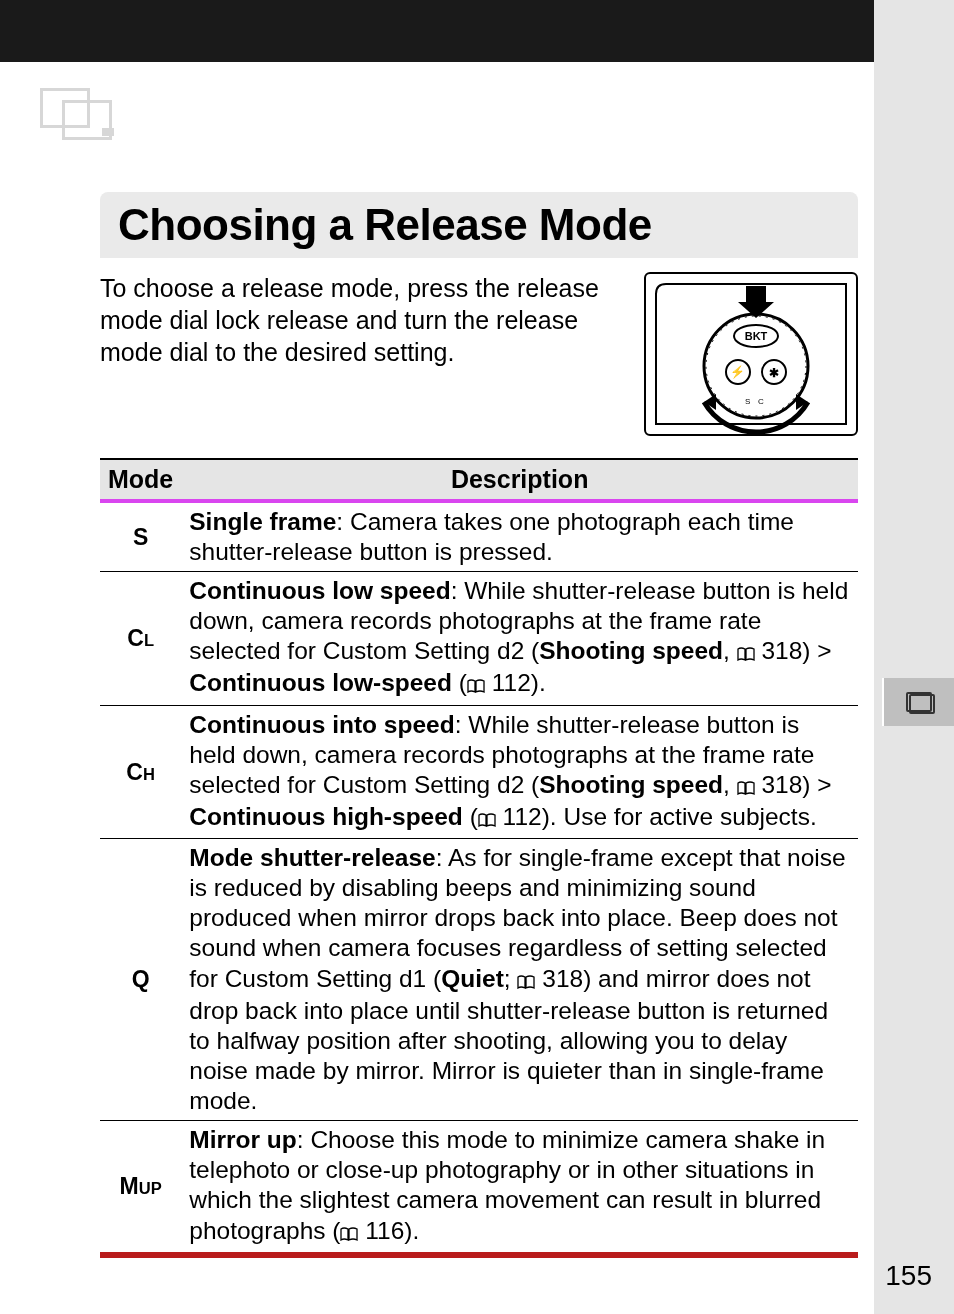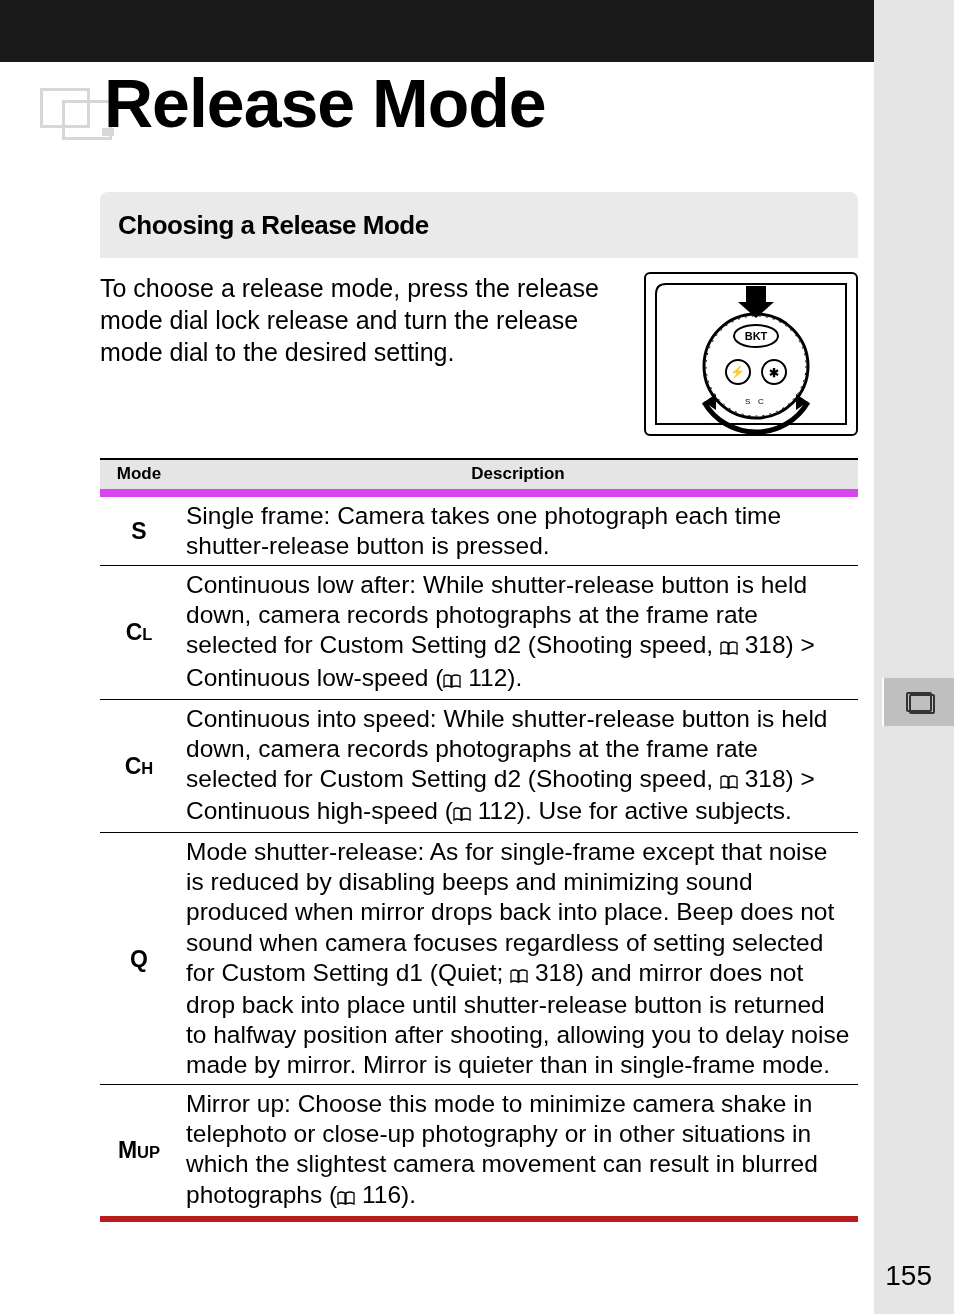--- a/index.html
+++ b/index.html
@@ -20,55 +20,54 @@
   .title-icon{position:absolute;top:80px;left:40px;width:70px;height:60px}
   .title-icon .box{position:absolute;border:3px solid #d7d7d7}
   .title-icon .b1{top:8px;left:0;width:44px;height:34px}
   .title-icon .b2{top:20px;left:22px;width:44px;height:34px}
   .title-icon .bar{position:absolute;top:48px;left:62px;width:12px;height:8px;background:#d7d7d7}
   
   .chapter-title{position:absolute;top:64px;left:104px;font-size:68px;font-weight:800;letter-spacing:-1px}
   
   .subhead{position:absolute;top:192px;left:100px;right:96px;height:66px;
            background:#eaeaea;border-radius:8px 8px 0 0;display:flex;align-items:center;
-           padding-left:18px;font-size:26px;font-weight:800;letter-spacing:-0.5px;box-sizing:border-box}
+           padding-left:18px;font-size:44px;font-weight:800;letter-spacing:-0.5px;box-sizing:border-box}
   
   .intro{position:absolute;top:272px;left:100px;right:96px;display:flex;gap:18px;align-items:flex-start}
   .intro-text{flex:1;font-size:25px;line-height:1.28}
   
   .diagram{width:210px;height:160px;border:2px solid #000;border-radius:6px;position:relative;overflow:hidden}
   .diagram svg{width:100%;height:100%}
   
   table.modes{position:absolute;top:458px;left:100px;right:96px;border-collapse:collapse;font-size:24.5px;line-height:1.23}
-  table.modes th{background:#e5e5e5;font-weight:800;border-top:2px solid #000;border-bottom:8px solid #d946ef;
-                 padding:4px 8px;text-align:center;font-size:17px}
+  table.modes th{background:#e5e5e5;font-weight:800;border-top:2px solid #000;border-bottom:4px solid #d946ef;
+                 padding:4px 8px;text-align:center;font-size:25px}
   table.modes td{border-top:1px solid #000;border-bottom:1px solid #000;padding:4px 8px;vertical-align:middle}
   table.modes tr:last-child td{border-bottom:6px solid #b91c1c}
   table.modes td.mode{text-align:center;font-weight:800;white-space:nowrap;width:62px;font-size:23px}
   table.modes td.mode .sup{font-size:0.72em;font-weight:800}
-  .b{font-weight:400}
+  .b{font-weight:700}
   .ref-icon{display:inline-block;vertical-align:-2px}
   .ref-icon svg{width:18px;height:14px}
   
   .page-num{position:absolute;bottom:22px;right:22px;font-size:28px}
 </style>
 </head>
 <body>
 
 <div class="page">
   <div class="top-dark"></div>
   <div class="right-gutter"></div>
   <div class="right-tab"></div>
 
   <div class="title-icon">
     <div class="box b1"></div>
       <div class="box b2"></div>
       <div class="bar"></div>
   </div>
-  <div class="chapter-title">Release Mode</div>
 
   <div class="subhead">Choosing a Release Mode</div>
 
   <div class="intro">
     <div class="intro-text">To choose a release mode, press the release mode dial lock release and turn the release mode dial to the desired setting.</div>
     <div class="diagram">
       <svg viewBox="0 0 210 160">
 
         <path d="M10,20 Q10,10 20,10 L200,10 L200,150 L10,150 Z" fill="#fff" stroke="#000" stroke-width="2"></path>
 
@@ -102,21 +101,21 @@
         <th>Description</th>
       </tr>
     </thead>
     <tbody id="modes-body">
         <tr>
           <td class="mode">S</td>
           <td><span class="b">Single frame</span>: Camera takes one photograph each time shutter-release button is pressed.</td>
         </tr>
         <tr>
           <td class="mode">C<span class="sup">L</span></td>
-          <td><span class="b">Continuous low after</span>: While shutter-release button is held down, camera records photographs at the frame rate selected for Custom Setting d2 (<span class="b">Shooting speed</span>, <span class="ref-icon"><svg viewBox="0 0 18 14">
+          <td><span class="b">Continuous low speed</span>: While shutter-release button is held down, camera records photographs at the frame rate selected for Custom Setting d2 (<span class="b">Shooting speed</span>, <span class="ref-icon"><svg viewBox="0 0 18 14">
                 <path d="M1,2 Q4,0 8,2 L8,13 Q4,11 1,13 Z M9,2 Q13,0 17,2 L17,13 Q13,11 9,13 Z" fill="none" stroke="#000" stroke-width="1.3"></path>
               </svg></span> 318) &gt; <span class="b">Continuous low-speed</span> (<span class="ref-icon"><svg viewBox="0 0 18 14">
                 <path d="M1,2 Q4,0 8,2 L8,13 Q4,11 1,13 Z M9,2 Q13,0 17,2 L17,13 Q13,11 9,13 Z" fill="none" stroke="#000" stroke-width="1.3"></path>
               </svg></span> 112).</td>
         </tr>
         <tr>
           <td class="mode">C<span class="sup">H</span></td>
           <td><span class="b">Continuous into speed</span>: While shutter-release button is held down, camera records photographs at the frame rate selected for Custom Setting d2 (<span class="b">Shooting speed</span>, <span class="ref-icon"><svg viewBox="0 0 18 14">
                 <path d="M1,2 Q4,0 8,2 L8,13 Q4,11 1,13 Z M9,2 Q13,0 17,2 L17,13 Q13,11 9,13 Z" fill="none" stroke="#000" stroke-width="1.3"></path>
               </svg></span> 318) &gt; <span class="b">Continuous high-speed</span> (<span class="ref-icon"><svg viewBox="0 0 18 14">

